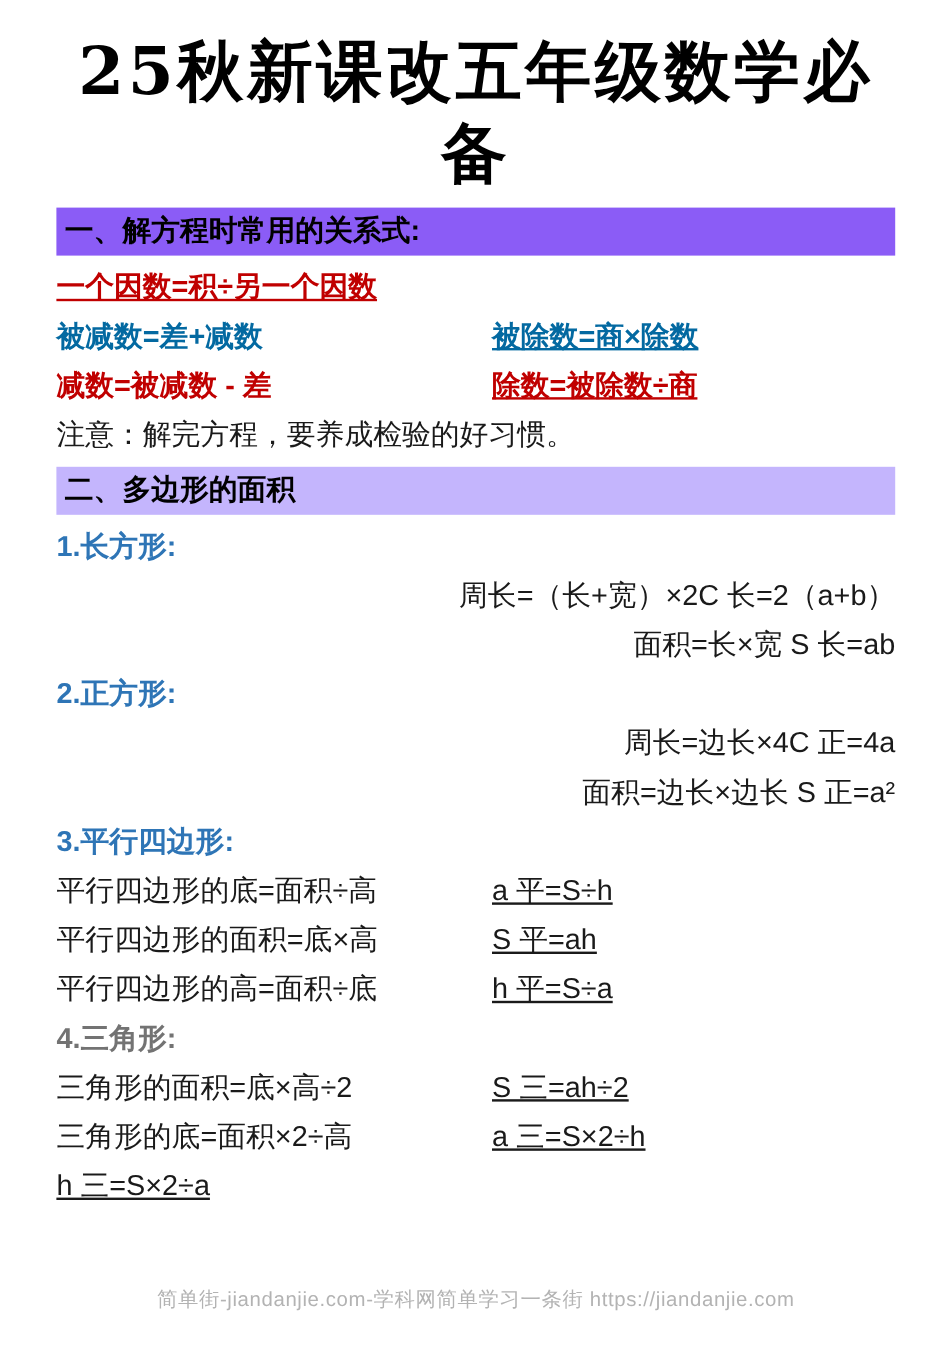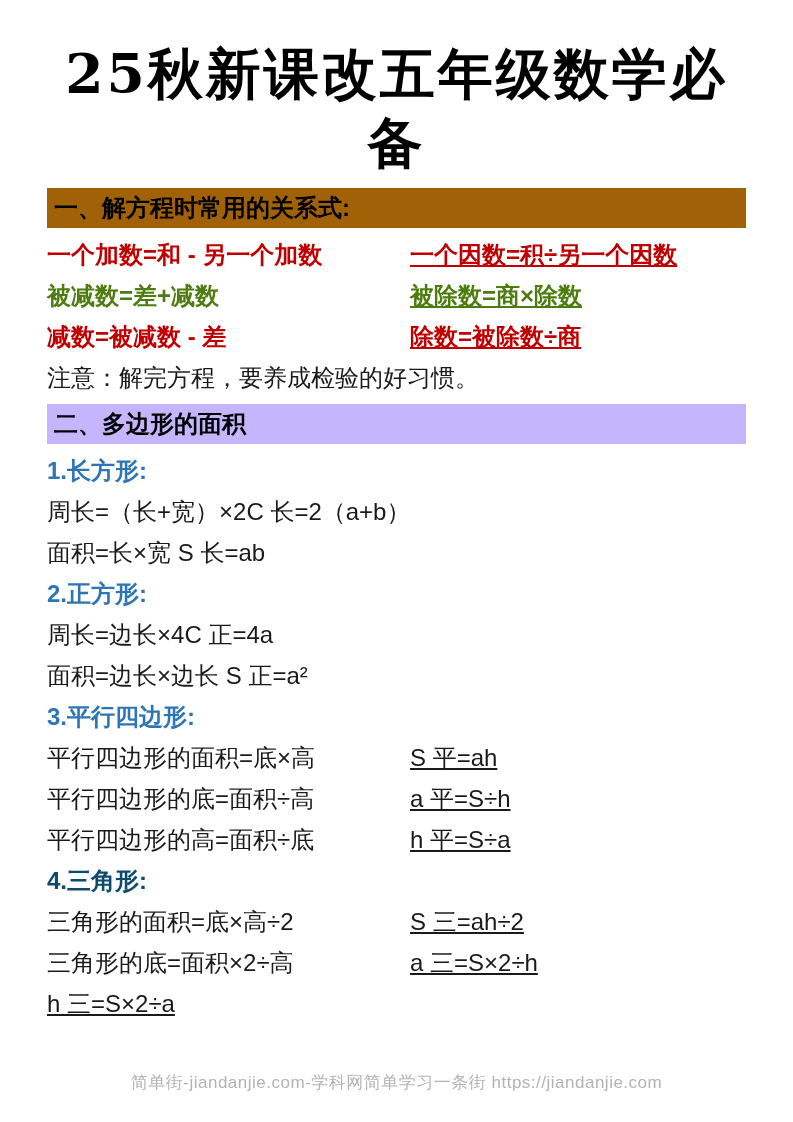--- a/index.html
+++ b/index.html
@@ -12,21 +12,21 @@
     width: 793px;
     height: 1122px;
     margin: 0 auto;
     background: #ffffff;
     font-family: "Liberation Sans", sans-serif;
     color: #1a1a1a;
     overflow: hidden;
     box-sizing: border-box;
   }
   .content {
-    padding: 40px 47px 0 47px;
+    padding: 25px 47px 0 47px;
   }
   .doc-title {
     text-align: center;
     font-family: "DejaVu Serif", serif;
     font-weight: 800;
     font-size: 55px;
     line-height: 1.25;
     letter-spacing: 3px;
     color: #000000;
     margin: 0 0 10px 0;
@@ -78,47 +78,47 @@
     line-height: 41px;
     font-size: 24px;
     font-weight: 700;
   }
   .body-line {
     height: 41px;
     line-height: 41px;
     font-size: 24px;
     color: #1a1a1a;
     white-space: nowrap;
+    text-align: right;
   }
   .footer {
     position: absolute;
     left: 0;
     right: 0;
     bottom: 28px;
     text-align: center;
     font-size: 17px;
     color: #b3b3b3;
     letter-spacing: 0.5px;
   }
 </style>
 </head>
 <body>
 
 <div class="page">
   <div class="content">
 
     <h1 class="doc-title">25秋新课改五年级数学必备</h1>
 
-    <div class="section-bar" style="background:#a16207;">一、解方程时常用的关系式:</div>
+    <div class="section-bar" style="background:#8b5cf6;">一、解方程时常用的关系式:</div>
 
     <div class="row red-row" style="color:#c00000;">
-      <span class="col-left">一个加数=和 - 另一个加数</span>
       <span class="col-right">一个因数=积÷另一个因数</span>
     </div>
-    <div class="row red-row" style="color:#4d7c0f;">
+    <div class="row red-row" style="color:#0369a1;">
       <span class="col-left">被减数=差+减数</span>
       <span class="col-right">被除数=商×除数</span>
     </div>
     <div class="row red-row" style="color:#c00000;">
       <span class="col-left">减数=被减数 - 差</span>
       <span class="col-right">除数=被除数÷商</span>
     </div>
 
     <div class="note-row">注意：解完方程，要养成检验的好习惯。</div>
 
@@ -127,33 +127,33 @@
     <div class="sub-title" style="color:#2e75b6;">1.长方形:</div>
     <div class="body-line">周长=（长+宽）×2C 长=2（a+b）</div>
     <div class="body-line">面积=长×宽 S 长=ab</div>
 
     <div class="sub-title" style="color:#2e75b6;">2.正方形:</div>
     <div class="body-line">周长=边长×4C 正=4a</div>
     <div class="body-line">面积=边长×边长 S 正=a²</div>
 
     <div class="sub-title" style="color:#2e75b6;">3.平行四边形:</div>
     <div class="row">
+      <span class="col-left">平行四边形的底=面积÷高</span>
+      <span class="col-right">a 平=S÷h</span>
+    </div>
+    <div class="row">
       <span class="col-left">平行四边形的面积=底×高</span>
       <span class="col-right">S 平=ah</span>
-    </div>
-    <div class="row">
-      <span class="col-left">平行四边形的底=面积÷高</span>
-      <span class="col-right">a 平=S÷h</span>
     </div>
     <div class="row">
       <span class="col-left">平行四边形的高=面积÷底</span>
       <span class="col-right">h 平=S÷a</span>
     </div>
 
-    <div class="sub-title" style="color:#0c4a6e;">4.三角形:</div>
+    <div class="sub-title" style="color:#737373;">4.三角形:</div>
     <div class="row">
       <span class="col-left">三角形的面积=底×高÷2</span>
       <span class="col-right">S 三=ah÷2</span>
     </div>
     <div class="row">
       <span class="col-left">三角形的底=面积×2÷高</span>
       <span class="col-right">a 三=S×2÷h</span>
     </div>
     <div class="row">
       <span class="col-right">h 三=S×2÷a</span>

